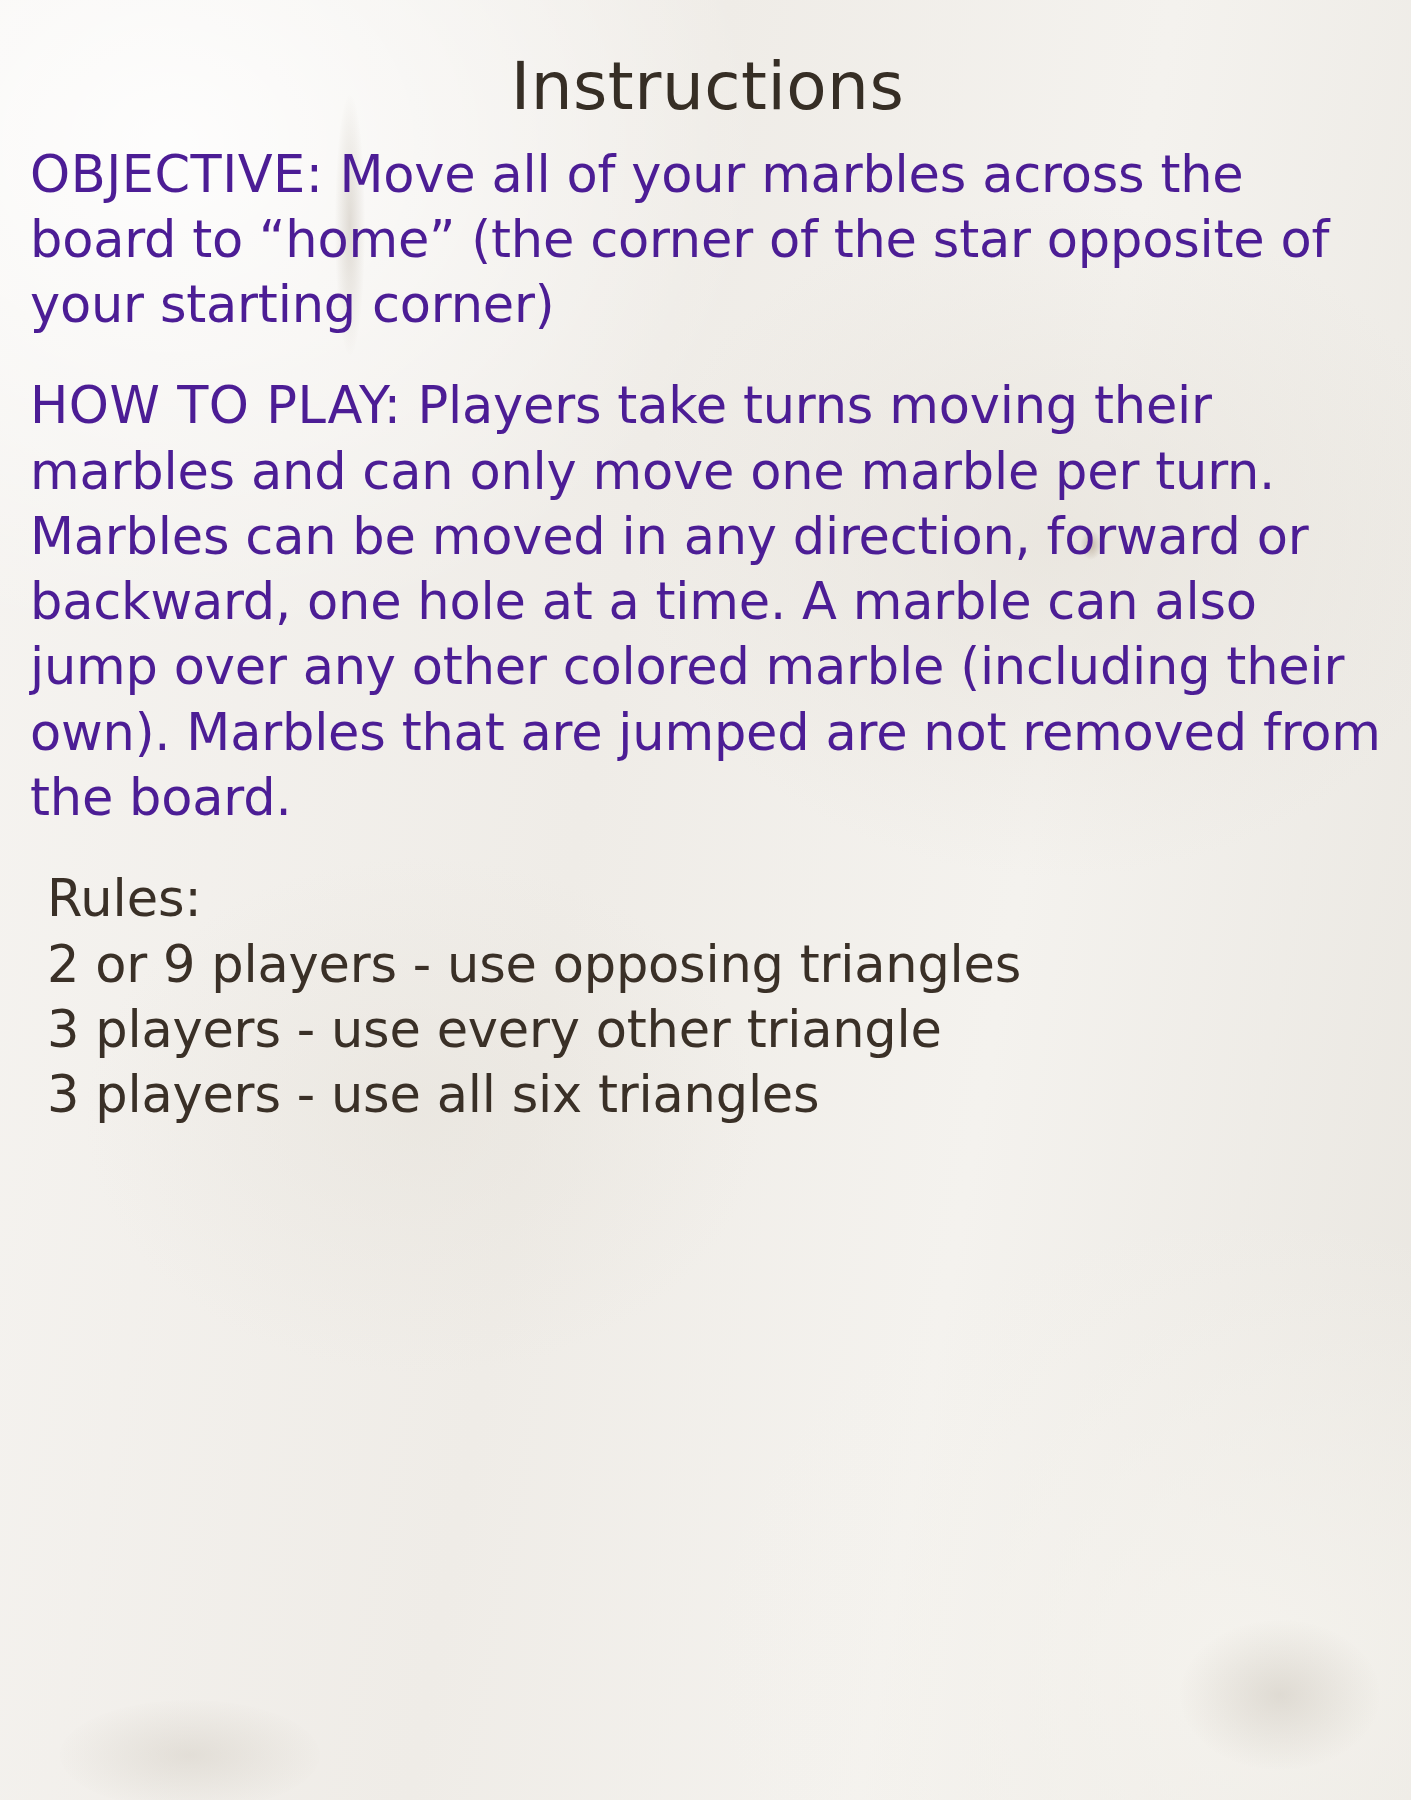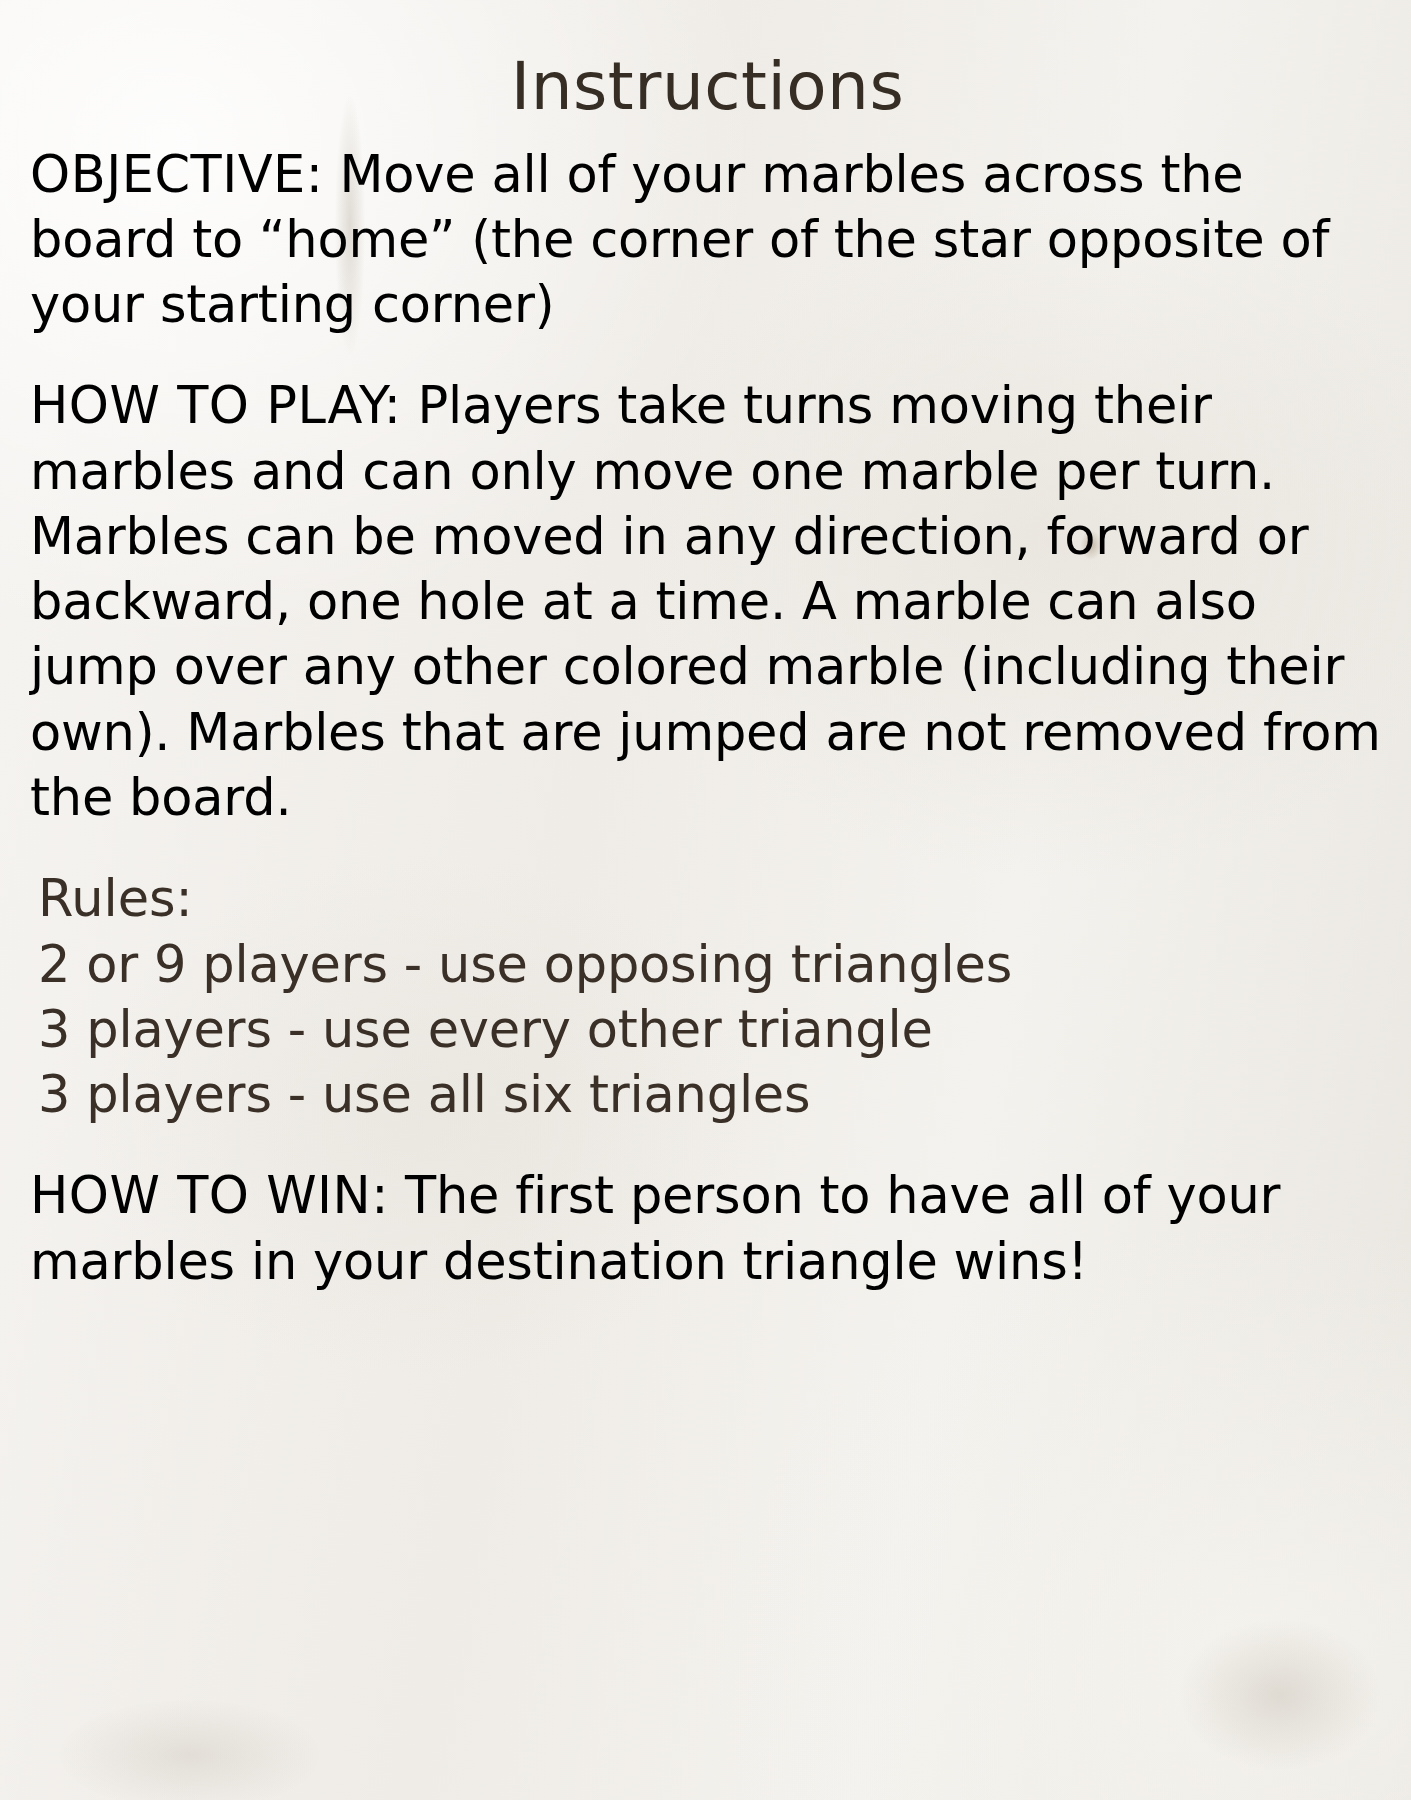--- a/index.html
+++ b/index.html
@@ -52,30 +52,30 @@
     text-align: center;
     letter-spacing: 0.5px;
     color: #362e25;
     margin: 0 0 18px 0;
     line-height: 1.1;
   }
 
   .para {
     font-size: 51px;
     line-height: 1.28;
-    color: #000000;
+    color: #4c1d95;
     margin: 0 0 36px 0;
     letter-spacing: -0.2px;
   }
   .para .lead {
     letter-spacing: 0.5px;
   }
 
   .rules-block {
-    margin: 0 0 36px 8px;
+    margin: 0 0 36px 17px;
   }
   .rules-heading {
     font-size: 51px;
     line-height: 1.28;
     color: #3a3027;
     margin: 0;
   }
   .rule-line {
     font-size: 51px;
     line-height: 1.28;
@@ -101,15 +101,14 @@
 
   <p class="para"><span class="lead">HOW TO PLAY:</span><span> Players take turns moving their marbles and can only move one marble per turn. Marbles can be moved in any direction, forward or backward, one hole at a time. A marble can also jump over any other colored marble (including their own). Marbles that are jumped are not removed from the board.</span></p>
 
   <div class="rules-block">
     <p class="rules-heading">Rules:</p>
     <p class="rule-line">2 or 9 players - use opposing triangles</p>
     <p class="rule-line">3 players - use every other triangle</p>
     <p class="rule-line">3 players - use all six triangles</p>
   </div>
 
-  <p class="para"><span class="lead">HOW TO WIN:</span><span> The first person to have all of your marbles in your destination triangle wins!</span></p>
 
 </div>
 
 </body></html>

